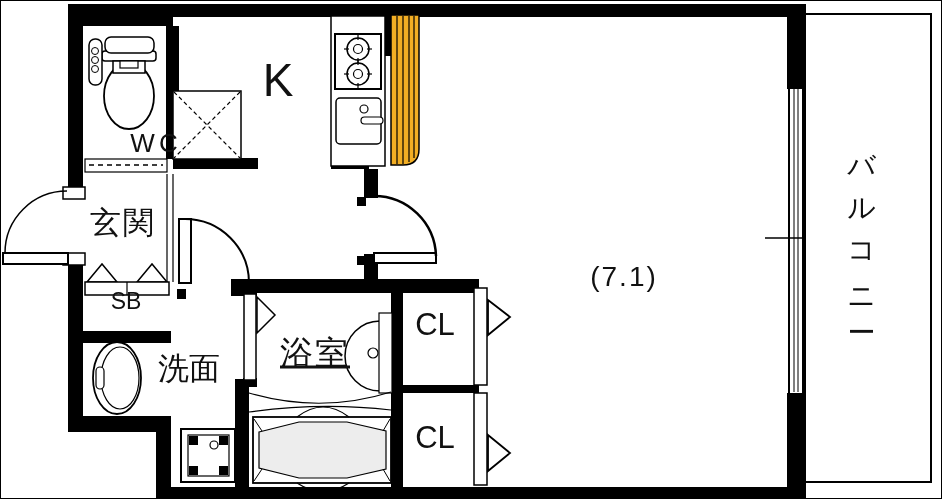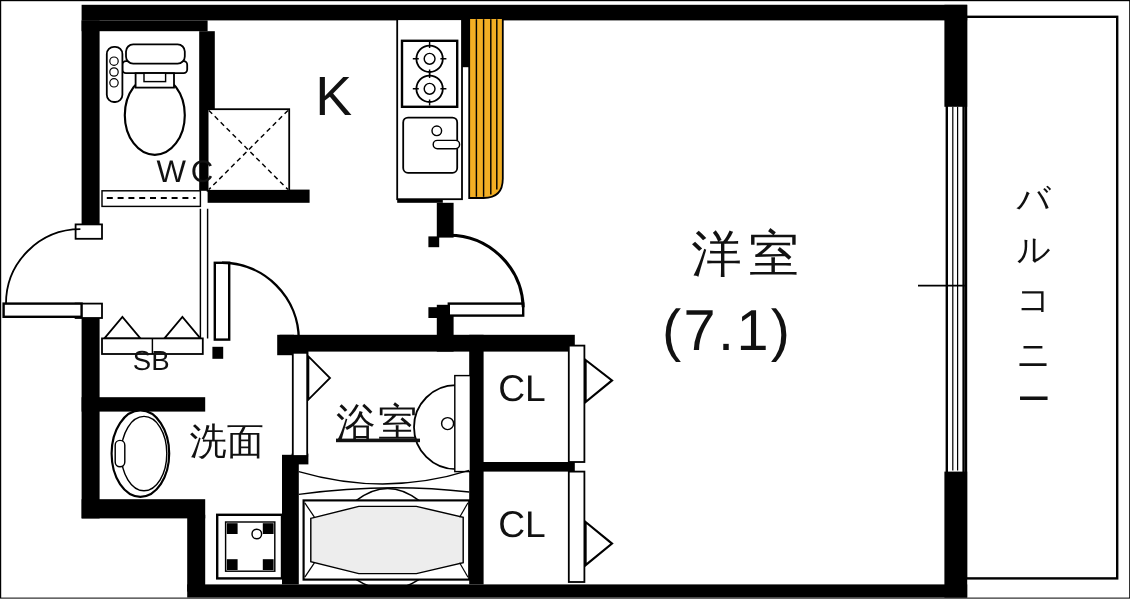--- a/index.html
+++ b/index.html
@@ -23,21 +23,21 @@
   }
   .lbl-wc{left:127px;top:142px;font-size:26px;letter-spacing:4px;margin-left:28px;}
   .lbl-k{left:277px;top:79px;font-size:46px;}
   .lbl-genkan{left:122px;top:221px;font-size:31px;letter-spacing:2px;}
   .lbl-sb{left:125px;top:300px;font-size:23px;}
   .lbl-senmen{left:188px;top:367px;font-size:31px;font-family:Liberation Serif, serif;}
   .lbl-yokushitsu{left:314px;top:351px;font-size:33px;letter-spacing:2px;text-decoration:underline;}
   .lbl-cl1{left:434px;top:323px;font-size:31px;}
   .lbl-cl2{left:434px;top:436px;font-size:31px;}
   .lbl-yoshitsu{left:623px;top:211px;font-size:42px;letter-spacing:6px;}
-  .lbl-size{left:605px;top:276px;font-size:48px;letter-spacing:2px;}
+  .lbl-size{left:623px;top:276px;font-size:28px;letter-spacing:2px;}
   .lbl-balcony{
     left:846px;top:133px;
     transform:none;
     writing-mode:vertical-rl;
     font-size:28px;
     letter-spacing:14px;
     height:270px;
   }
   .wall{fill:#000;stroke:none;}
   .fx{fill:#fff;stroke:#000;}
@@ -217,21 +217,21 @@
     <g>
       <rect class="fx" x="473" y="287" width="13" height="97" stroke-width="1.5"></rect>
       <rect class="fx" x="473" y="392" width="13" height="92" stroke-width="1.5"></rect>
       <polygon class="fx" points="487,299 509,316 487,334" stroke-width="1.8"></polygon>
       <polygon class="fx" points="487,434 509,452 487,470" stroke-width="1.8"></polygon>
     </g>
   </svg>
 
   <div class="lbl lbl-wc">WC</div>
   <div class="lbl lbl-k">K</div>
+  <div class="lbl lbl-genkan">玄関</div>
   <div class="lbl lbl-sb">SB</div>
   <div class="lbl lbl-senmen">洗面</div>
   <div class="lbl lbl-yokushitsu">浴室</div>
   <div class="lbl lbl-cl1">CL</div>
   <div class="lbl lbl-cl2">CL</div>
-  <div class="lbl lbl-yoshitsu">洋室</div>
   <div class="lbl lbl-size">(7.1)</div>
   <div class="lbl lbl-balcony">バルコニー</div>
 </div>
 
 </body></html>

